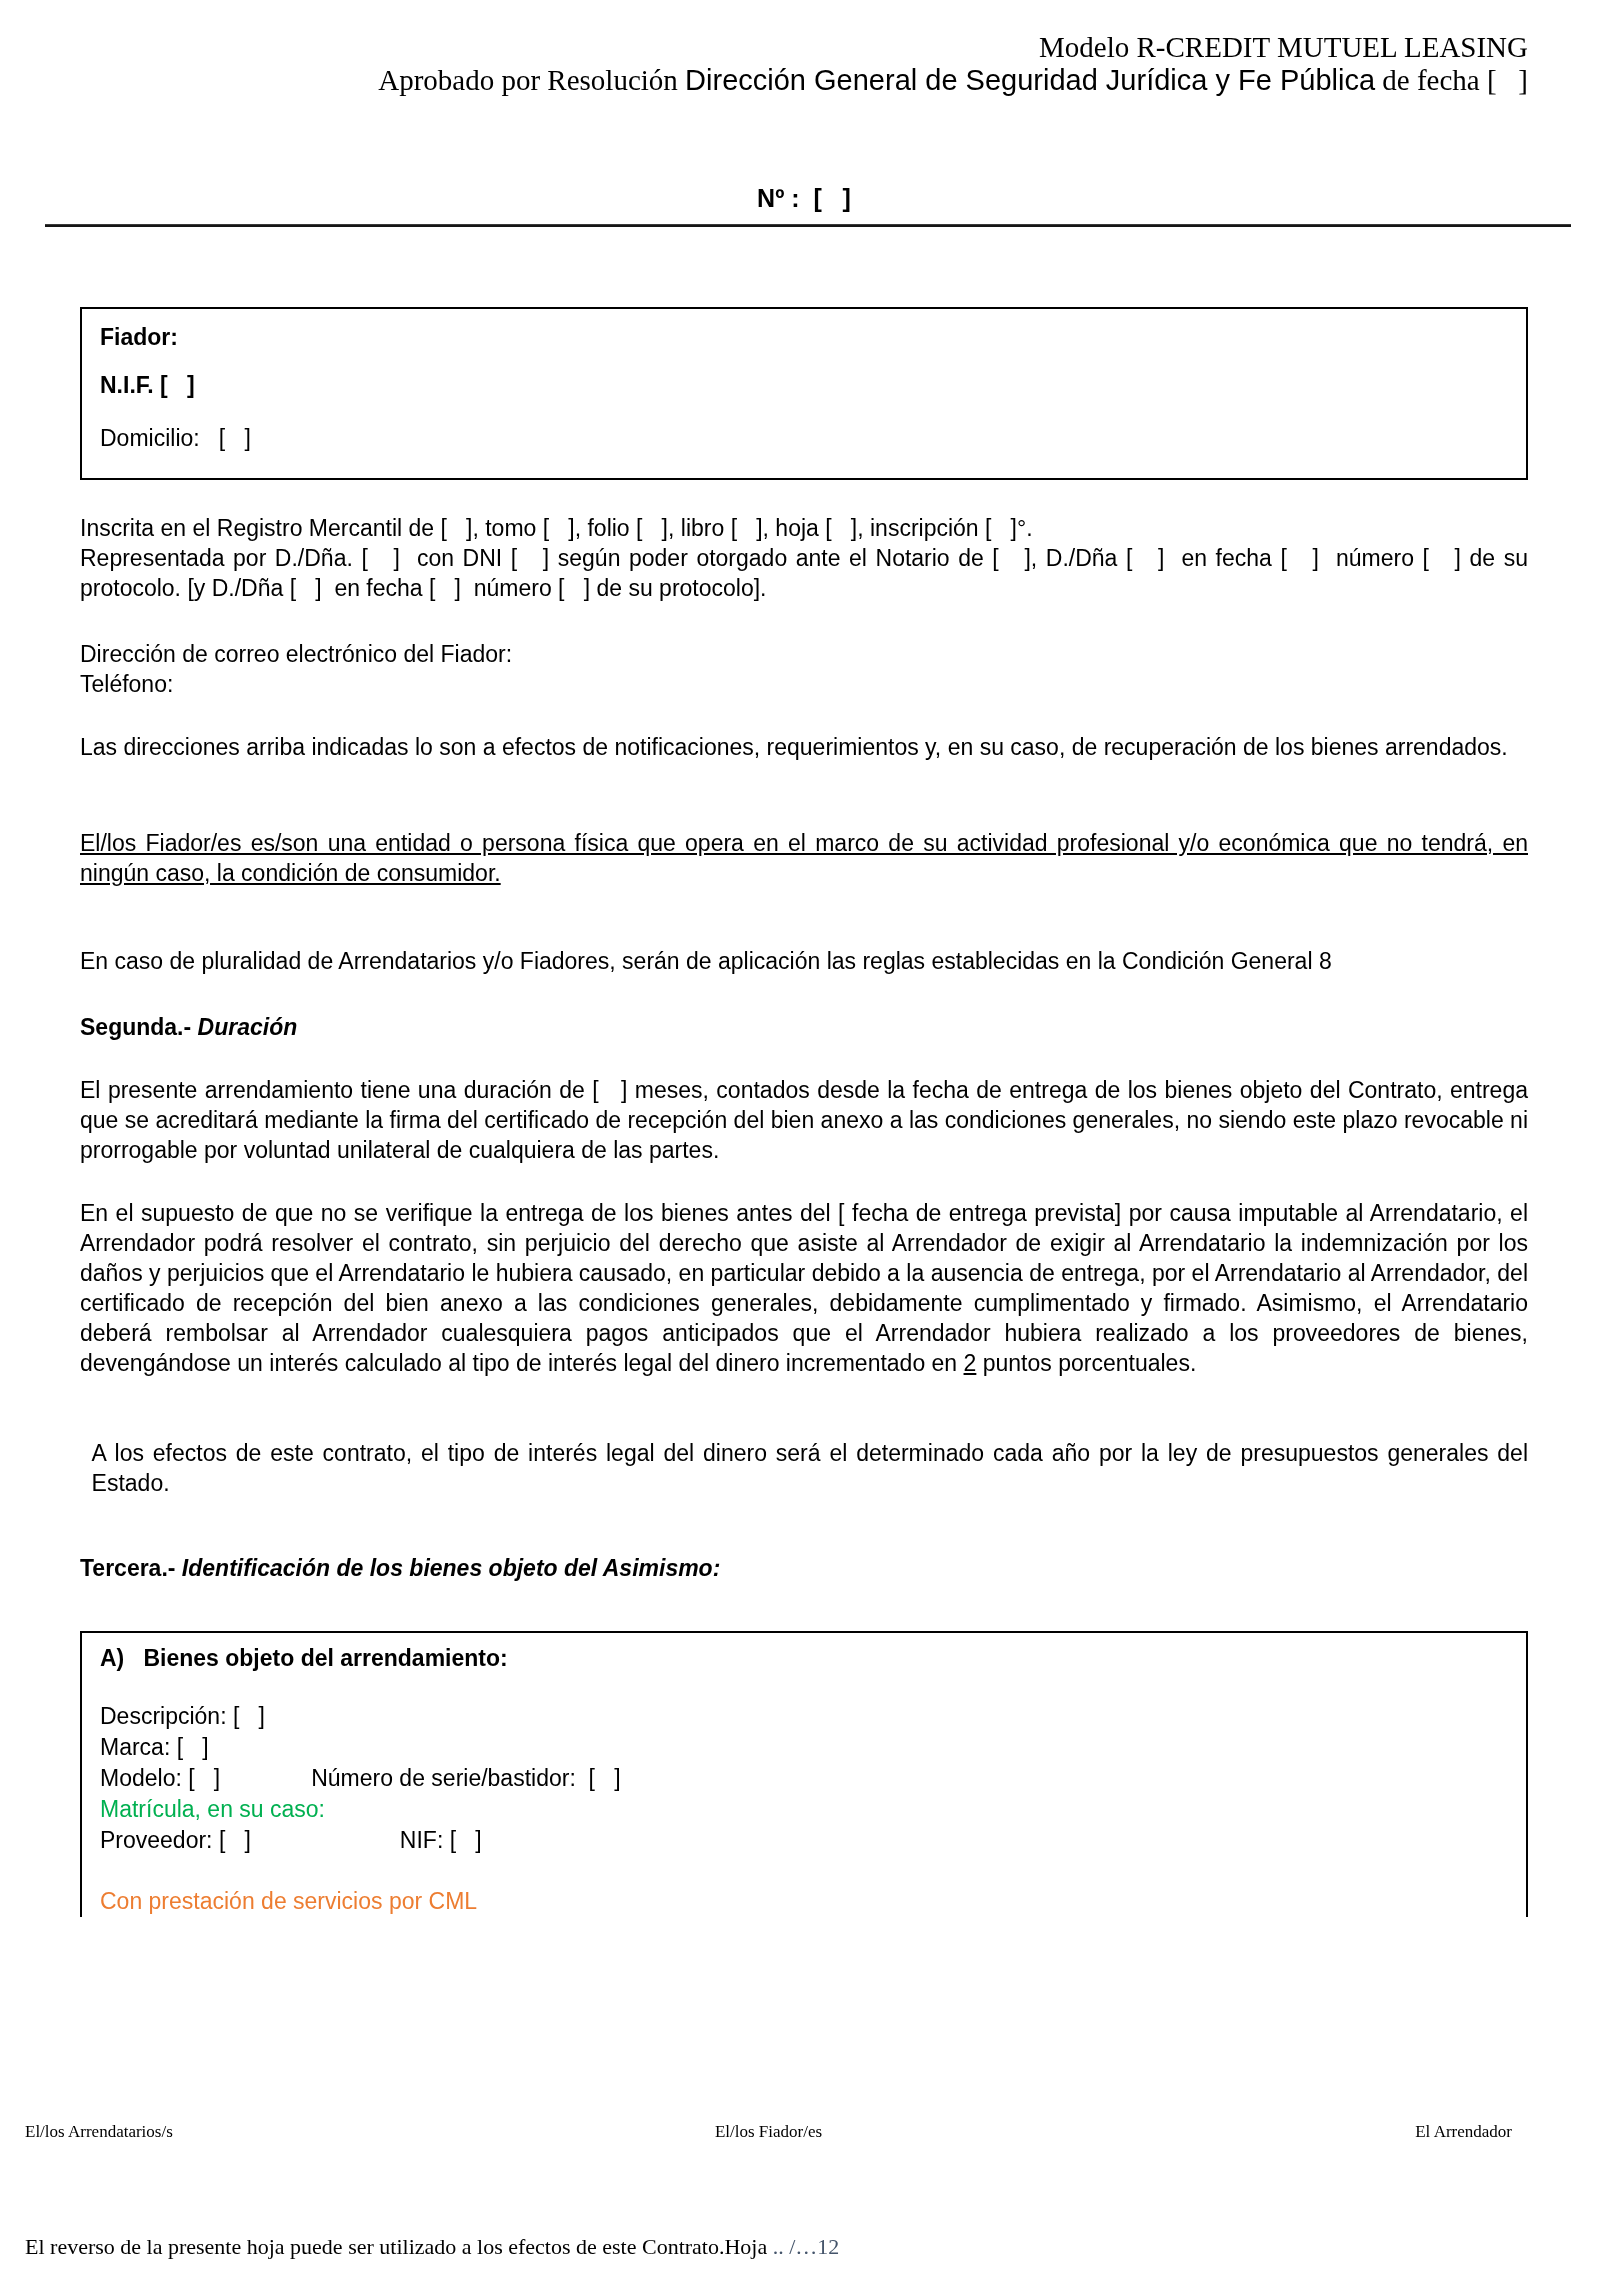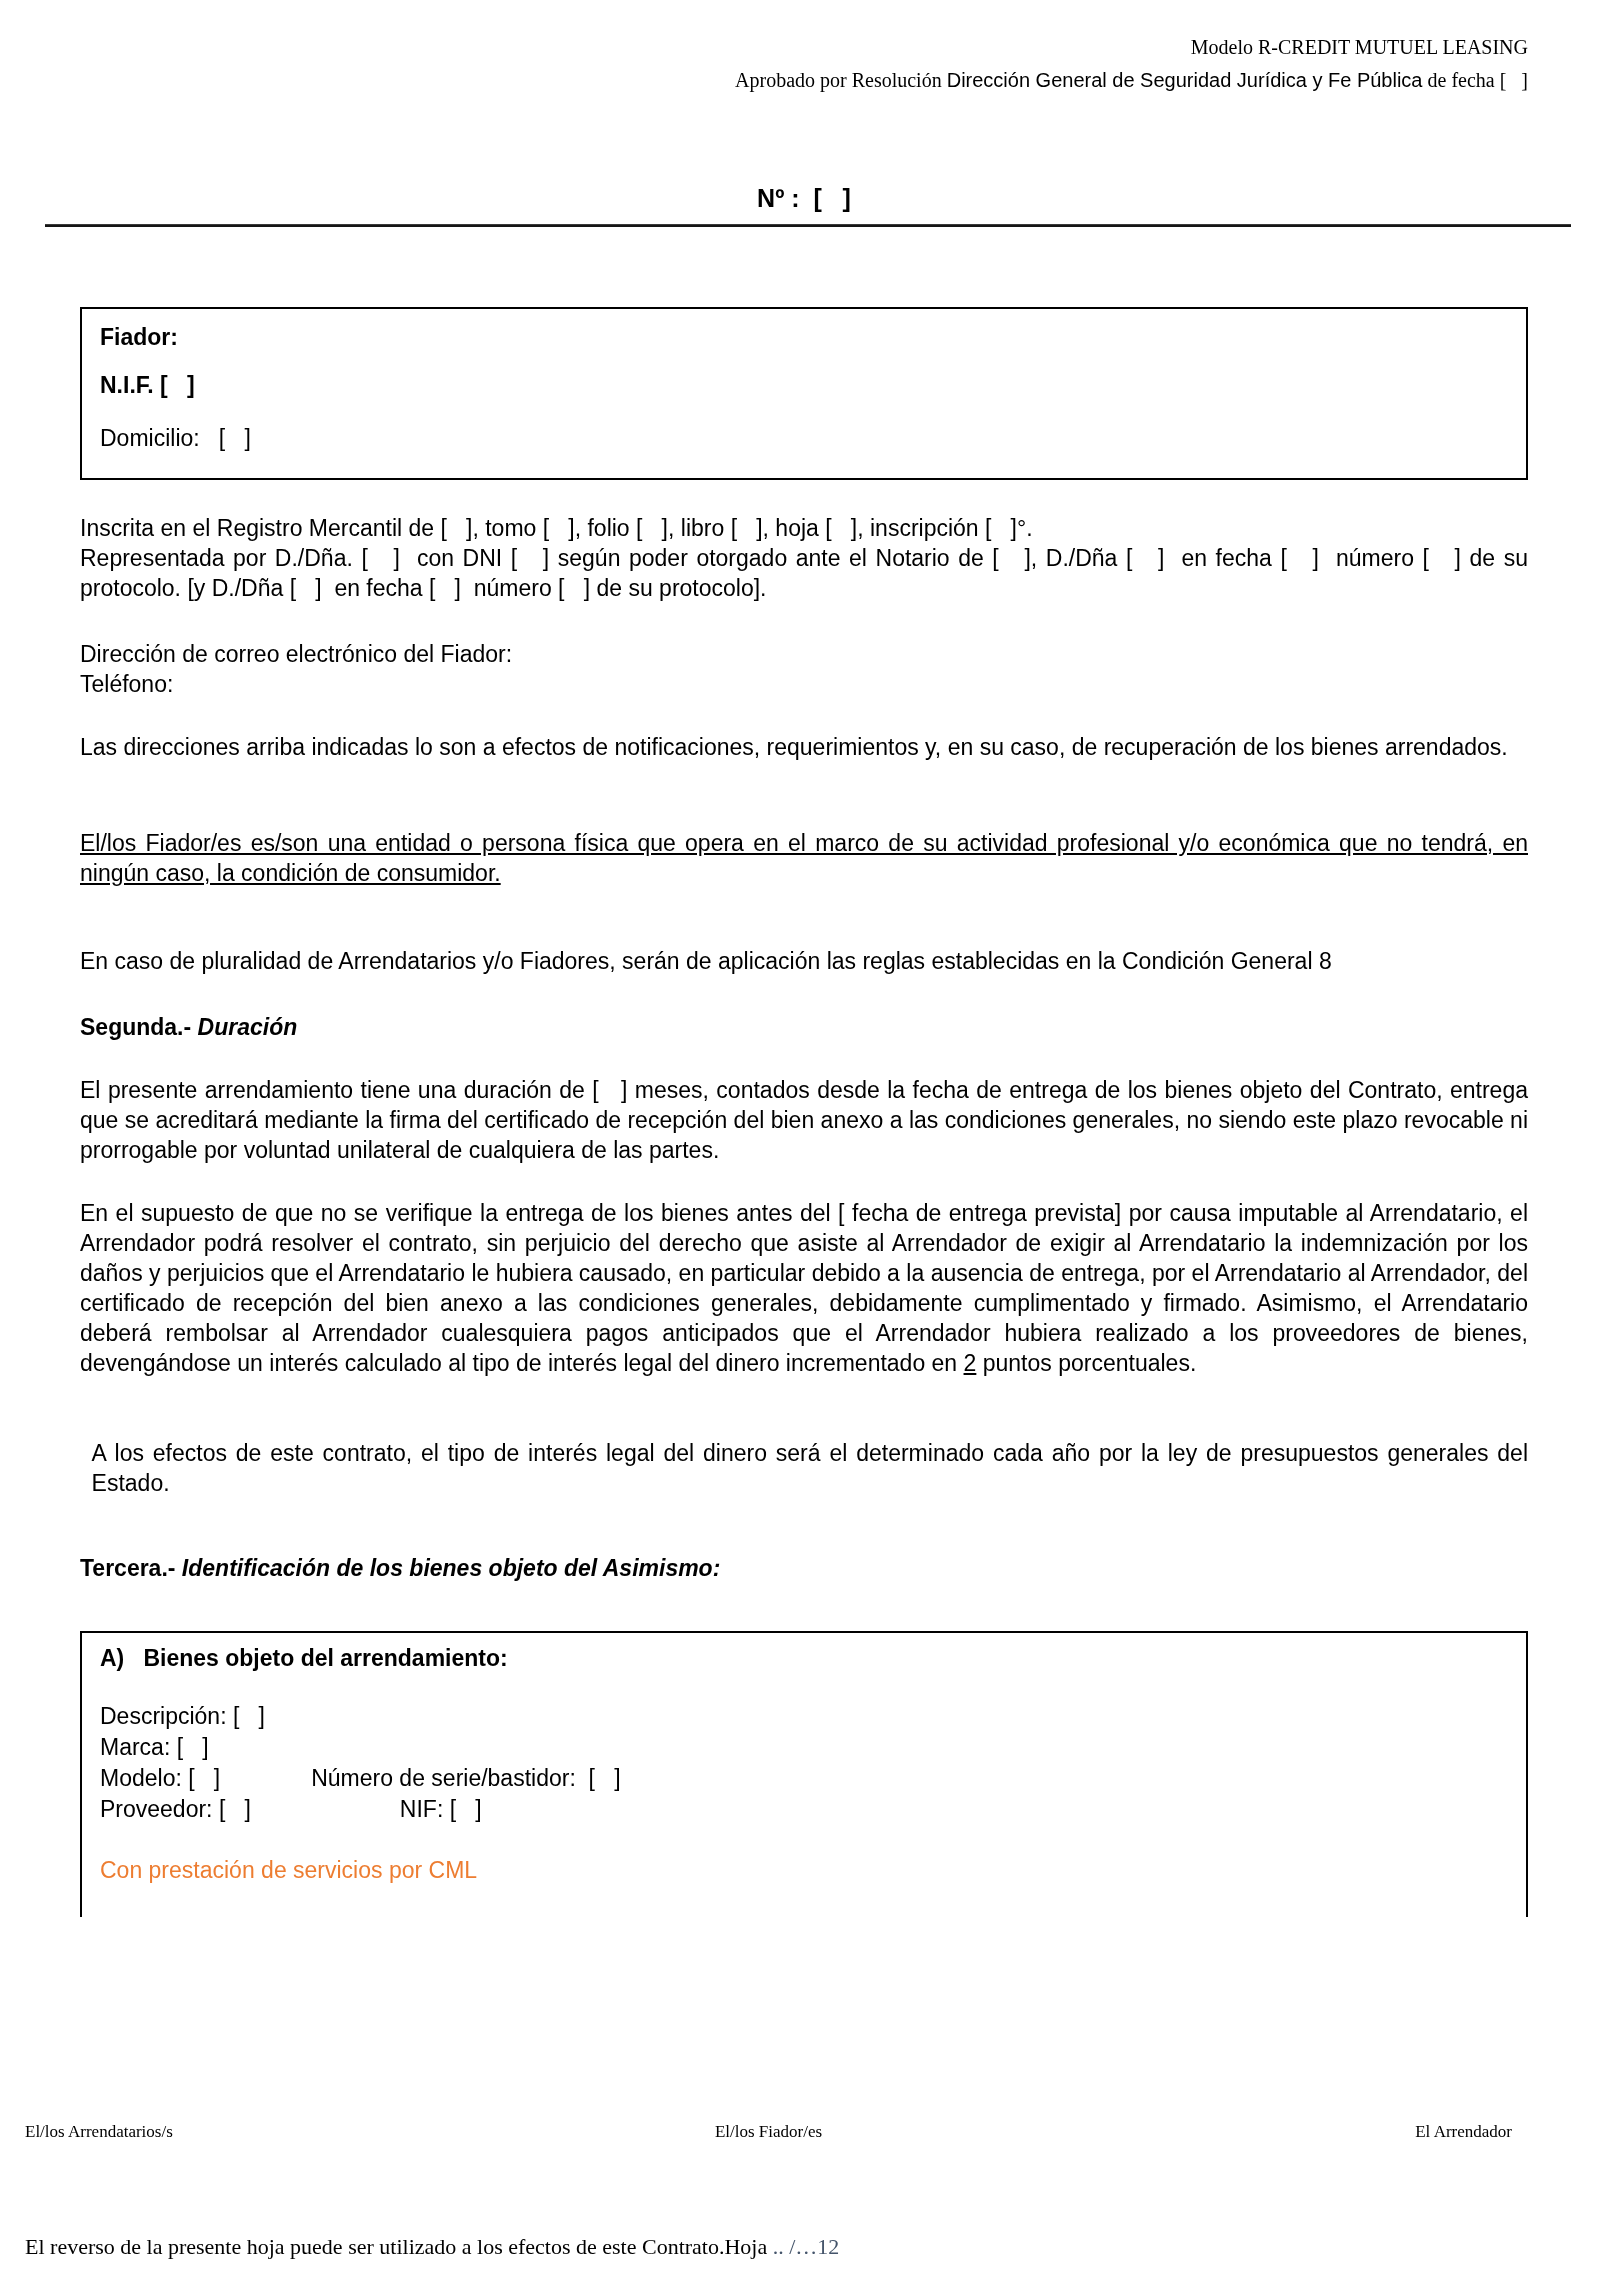--- a/index.html
+++ b/index.html
@@ -16,21 +16,21 @@
   p{margin:0;}
   .b{font-weight:bold;}
   .i{font-style:italic;}
   .u{text-decoration:underline;}
   .just{text-align:justify;}
   .green{color:var(--green,#00B050);}
   .orange{color:var(--orange,#ED7D31);}
   .pgblue{color:var(--pgblue,#44546A);}
 
   
-  .hdr{text-align:right;font-family:"Liberation Serif", serif;font-size:20px;line-height:33px;}
+  .hdr{text-align:right;font-family:"Liberation Serif", serif;font-size:29px;line-height:33px;}
   .hdr .sans{font-family:"Liberation Sans", sans-serif;}
 
   
   .title{margin-top:83px;text-align:center;font-weight:bold;font-size:25px;line-height:37px;}
   .rule{height:0;border-top:1.7px solid #3a3a3a;border-bottom:2.5px solid #151515;margin:6.6px -43px 0 -35px;}
 
   
   .box{border:2.5px solid #000;}
   .fiador{margin-top:80px;padding:13.2px 18px 25px 18px;}
   .fiador p{margin-bottom:23px;}
@@ -119,20 +119,21 @@
       <span>Tercera.- </span><span class="i">Identificación de los bienes objeto del Asimismo:</span>
     </p>
 
     <div class="box bienes">
       <p class="b hdg">A)&nbsp;&nbsp; Bienes objeto del arrendamiento:</p>
       <p class="row">Descripción: [&nbsp;&nbsp;&nbsp;]</p>
       <p class="row">Marca: [&nbsp;&nbsp;&nbsp;]</p>
       <p class="row">
         <span>Modelo: [&nbsp;&nbsp;&nbsp;]</span><span class="sp110"></span><span>Número de serie/bastidor:&nbsp; [&nbsp;&nbsp;&nbsp;]</span>
       </p>
+      <p class="row green">Matrícula, en su caso:</p>
       <p class="row">
         <span>Proveedor: [&nbsp;&nbsp;&nbsp;]</span><span class="sp180"></span><span>NIF: [&nbsp;&nbsp;&nbsp;]</span>
       </p>
       <p class="row orange serv">Con prestación de servicios por CML</p>
     </div>
 
   </div>
 
   <div class="sigrow">
     <span class="l">El/los Arrendatarios/s</span>

